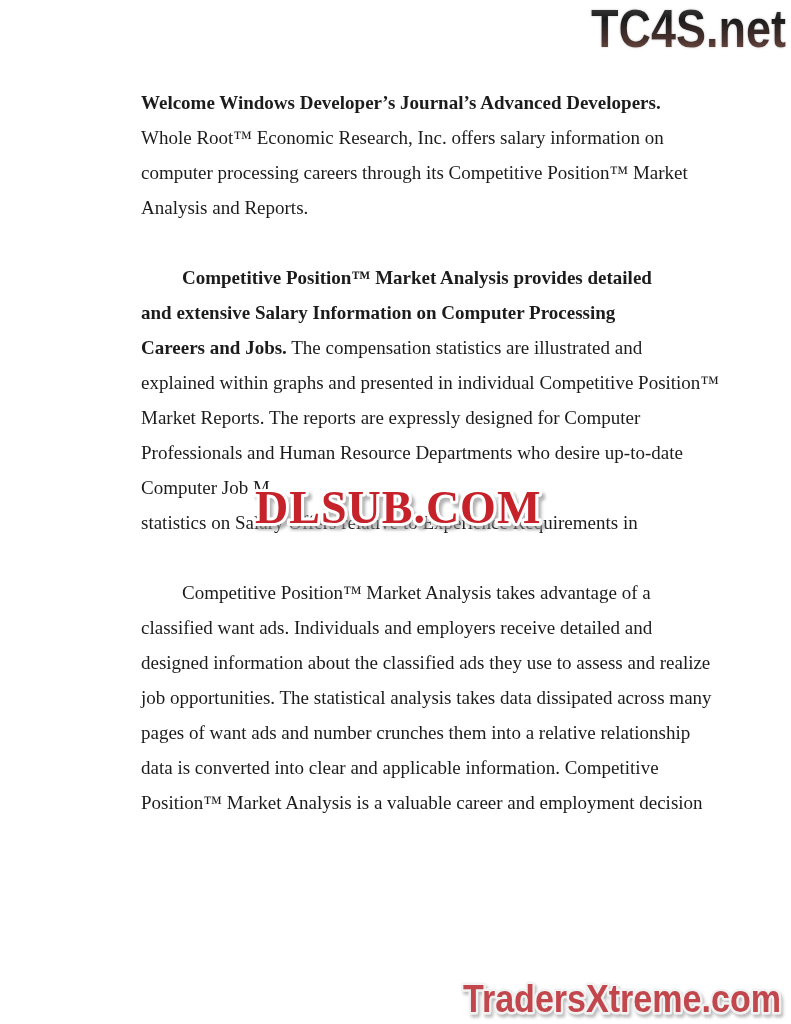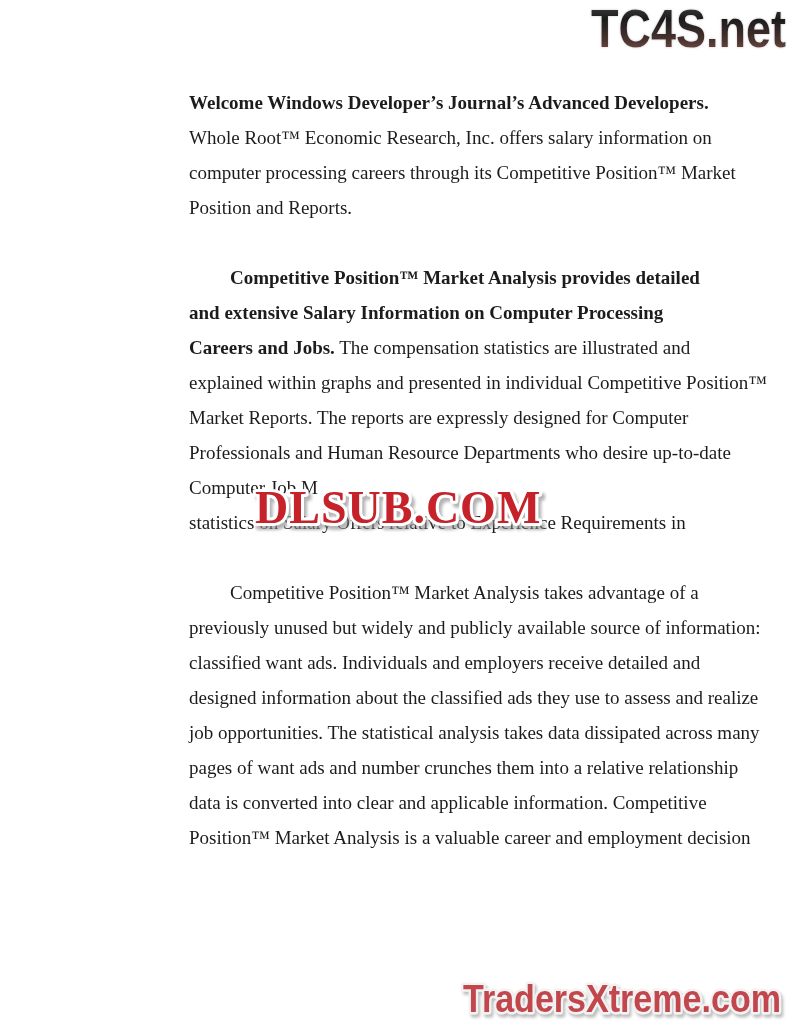--- a/index.html
+++ b/index.html
@@ -64,40 +64,39 @@
         <stop offset="70%" stop-color="#4a332f"></stop>
         <stop offset="100%" stop-color="#8a574e"></stop>
       </linearGradient>
       <filter id="tc4s-glow" x="-20%" y="-20%" width="140%" height="140%">
         <feDropShadow dx="0" dy="0" stdDeviation="1.2" flood-color="#c0c0c0" flood-opacity="0.9"></feDropShadow>
       </filter>
     </defs>
     <text x="200" y="46" text-anchor="end" fill="url(#tc4s-grad)" textLength="195" lengthAdjust="spacingAndGlyphs" filter="url(#tc4s-glow)">TC4S.net</text>
   </svg>
 
-  <div class="doc" style="color: rgb(28, 28, 28); margin-left: 48px;">
+  <div class="doc" style="color: rgb(28, 28, 28);">
       <div class="para">
         <div class="line"><span class="b">Welcome Windows Developer’s Journal’s Advanced Developers.</span></div>
         <div class="line"><span>Whole Root™ Economic Research, Inc. offers salary information on</span></div>
         <div class="line"><span>computer processing careers through its Competitive Position™ Market</span></div>
-        <div class="line"><span>Position and Reports.</span></div>
+        <div class="line"><span>Analysis and Reports.</span></div>
       </div>
       <div class="para indent">
         <div class="line"><span class="b">Competitive Position™ Market Analysis provides detailed</span></div>
         <div class="line"><span class="b">and extensive Salary Information on Computer Processing</span></div>
         <div class="line"><span class="b">Careers and Jobs.</span><span> The compensation statistics are illustrated and</span></div>
         <div class="line"><span>explained within graphs and presented in individual Competitive Position™</span></div>
         <div class="line"><span>Market Reports. The reports are expressly designed for Computer</span></div>
         <div class="line"><span>Professionals and Human Resource Departments who desire up-to-date</span></div>
         <div class="line"><span>Computer Job M</span></div>
         <div class="line"><span>statistics on Salary Offers relative to Experience Requirements in</span></div>
       </div>
       <div class="para indent">
         <div class="line"><span>Competitive Position™ Market Analysis takes advantage of a</span></div>
-        <div class="line"><span>previously unused but widely and publicly available source of information:</span></div>
         <div class="line"><span>classified want ads. Individuals and employers receive detailed and</span></div>
         <div class="line"><span>designed information about the classified ads they use to assess and realize</span></div>
         <div class="line"><span>job opportunities. The statistical analysis takes data dissipated across many</span></div>
         <div class="line"><span>pages of want ads and number crunches them into a relative relationship</span></div>
         <div class="line"><span>data is converted into clear and applicable information. Competitive</span></div>
         <div class="line"><span>Position™ Market Analysis is a valuable career and employment decision</span></div>
       </div>
     </div>
 
   <svg class="dlsub-svg" width="300" height="60" viewBox="0 0 300 60">

